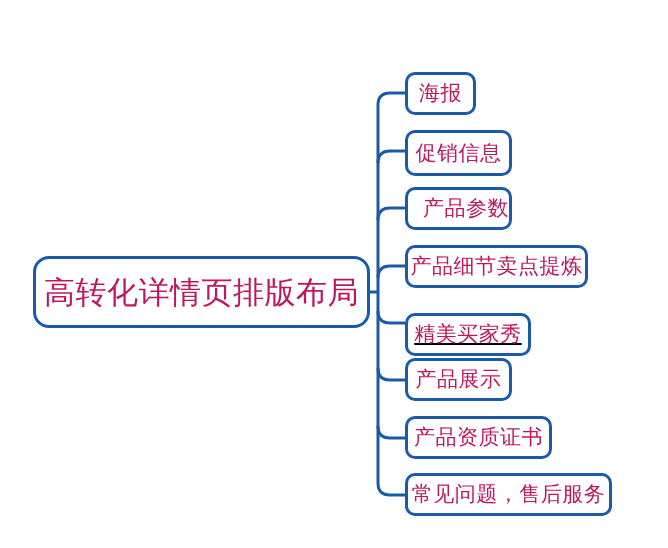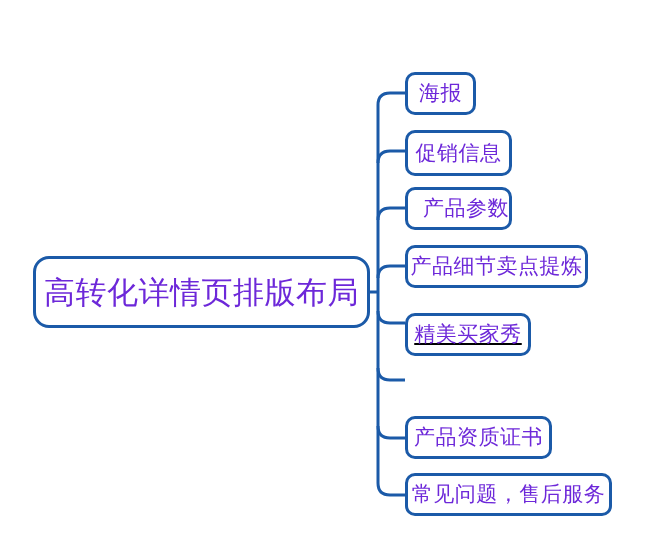--- a/index.html
+++ b/index.html
@@ -31,21 +31,21 @@
     box-sizing: border-box;
     background: #ffffff;
     border: 3px solid #1b5aa8;
     border-radius: 10px;
     display: flex;
     align-items: center;
     justify-content: center;
     white-space: nowrap;
   }
   .node-label {
-    color: #6d28d9;
+    color: #be185d;
     letter-spacing: 0.5px;
     line-height: 1;
   }
   .node.root {
     border-width: 3px;
     border-radius: 16px;
   }
   .node.root .node-label {
     font-size: 31px;
   }
@@ -100,20 +100,23 @@
   </div>
 
   <div class="node child" id="child-3" style="left: 405px; top: 245px; width: 183px; height: 43px;">
     <span class="node-label">产品细节卖点提炼</span>
   </div>
 
   <div class="node child" id="child-4" style="left: 405px; top: 313px; width: 126px; height: 43px; text-decoration: underline;">
     <span class="node-label">精美买家秀</span>
   </div>
 
+  <div class="node child" id="child-5" style="left: 405px; top: 358px; width: 107px; height: 43px;">
+    <span class="node-label">产品展示</span>
+  </div>
 
   <div class="node child" id="child-6" style="left: 405px; top: 416px; width: 147px; height: 43px;">
     <span class="node-label">产品资质证书</span>
   </div>
 
   <div class="node child" id="child-7" style="left: 405px; top: 473px; width: 207px; height: 43px;">
     <span class="node-label">常见问题，售后服务</span>
   </div>
 
 </div>

